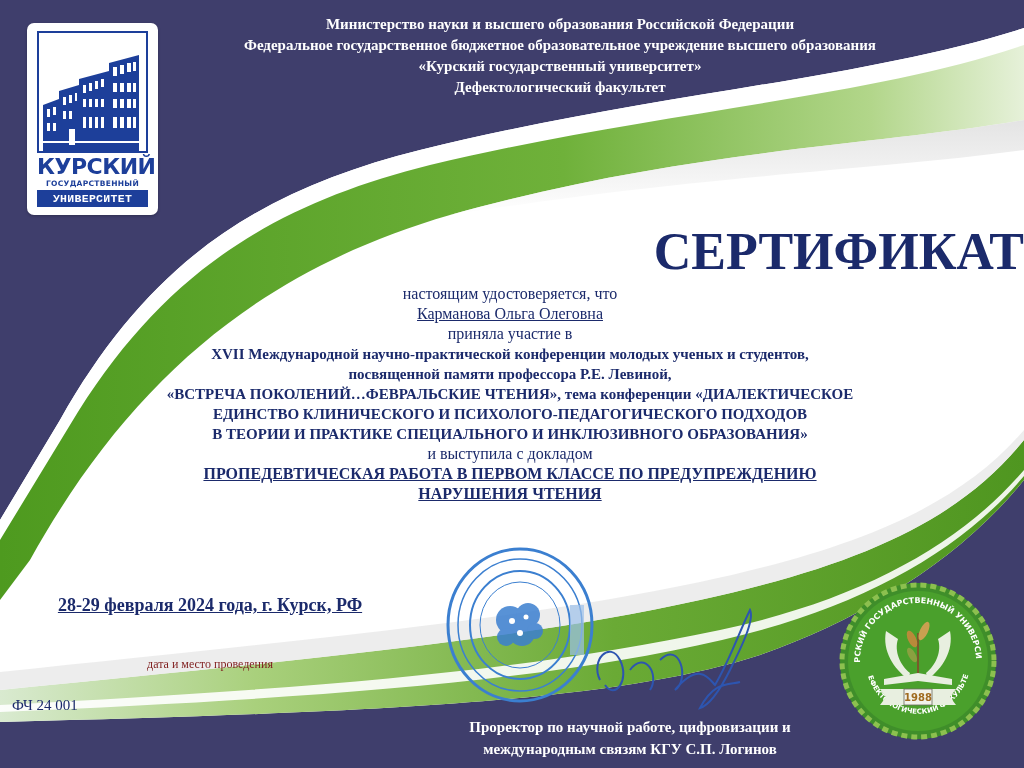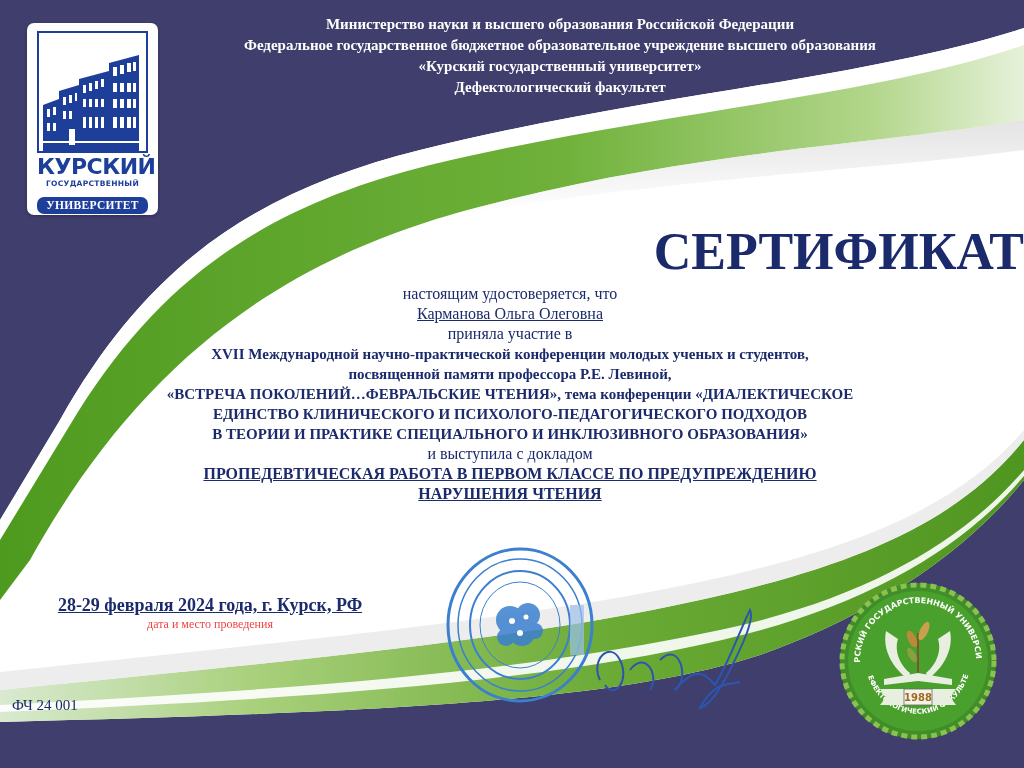--- a/index.html
+++ b/index.html
@@ -6,30 +6,30 @@
   html, body { width: 1024px; height: 768px; overflow: hidden; background: #ffffff; }
   .page { position: relative; width: 1024px; height: 768px; overflow: hidden; background: #ffffff; font-family: "Liberation Serif", "DejaVu Serif", serif; }
   .bg-svg { position: absolute; left: 0; top: 0; width: 1024px; height: 768px; }
   .header { position: absolute; top: 14px; left: 180px; width: 760px; text-align: center; color: #ffffff; font-weight: bold; font-size: 15px; line-height: 21px; }
   .header div { white-space: nowrap; }
   .logo-card { position: absolute; left: 27px; top: 23px; width: 131px; height: 192px; background: #ffffff; border-radius: 7px; box-shadow: 0 1px 3px rgba(0,0,0,0.25); }
   .logo-inner { position: absolute; left: 10px; top: 8px; width: 111px; height: 208px; }
   .logo-building { position: absolute; left: 0; top: 0; width: 111px; height: 122px; border: 2px solid #1d3f9a; background: #ffffff; }
   .logo-word1 { position: absolute; left: 0; top: 124px; width: 111px; text-align: center; font-family: "DejaVu Sans", sans-serif; font-weight: bold; color: #1d3f9a; font-size: 22px; letter-spacing: -0.5px; line-height: 24px; }
   .logo-word2 { position: absolute; left: 0; top: 148px; width: 111px; text-align: center; font-family: "DejaVu Sans", sans-serif; font-weight: bold; color: #1d3f9a; font-size: 7.5px; letter-spacing: 0.3px; line-height: 10px; }
-  .logo-word3 { position: absolute; left: 0; top: 166px; width: 111px; height: 17px; background: #1d3f9a; color: #ffffff; text-align: center; font-family: Liberation Serif, serif; font-weight: bold; font-size: 11.5px; line-height: 17px; letter-spacing: 0.3px; border-radius: 7px; }
+  .logo-word3 { position: absolute; left: 0; top: 159px; width: 111px; height: 17px; background: #1d3f9a; color: #ffffff; text-align: center; font-family: Liberation Mono, monospace; font-weight: bold; font-size: 11.5px; line-height: 17px; letter-spacing: 0.3px; }
   .title { position: absolute; top: 222px; left: 0; width: 1024px; text-align: right; color: #1b2a6b; font-weight: bold; font-size: 52px; line-height: 60px; }
   .body-block { position: absolute; top: 284px; left: 60px; width: 900px; text-align: center; color: #1b2a6b; }
   .line-plain { font-size: 16px; line-height: 20px; }
   .line-name { font-size: 16px; line-height: 20px; text-decoration: underline; }
   .line-bold { font-weight: bold; font-size: 15px; line-height: 20px; white-space: nowrap; }
   .line-report { font-weight: bold; font-size: 16px; line-height: 20px; text-decoration: underline; white-space: nowrap; }
   .date-block { position: absolute; left: 0; top: 594px; width: 420px; text-align: center; color: #1b2a6b; }
   .date-main { font-weight: bold; font-size: 18px; line-height: 22px; text-decoration: underline; }
-  .date-sub { font-size: 12px; line-height: 16px; color: #ef4444; }
+  .date-sub { font-size: 12px; line-height: 16px; color: #7f1d1d; margin-top: 40px; }
   .form-code { position: absolute; left: 12px; top: 697px; font-size: 15px; color: #1b2a6b; }
   .signatory { position: absolute; left: 420px; top: 716px; width: 420px; text-align: center; color: #ffffff; font-weight: bold; font-size: 15px; line-height: 22px; }
   .stamp { position: absolute; left: 440px; top: 545px; width: 160px; height: 160px; }
   .signature { position: absolute; left: 590px; top: 600px; width: 170px; height: 110px; }
   .emblem { position: absolute; left: 838px; top: 581px; width: 160px; height: 160px; }
 </style>
 </head>
 <body>
 
 <div class="page">
@@ -176,20 +176,24 @@
     </g>
     <rect x="130" y="60" width="14" height="50" fill="#9cc0ea" opacity="0.7"></rect>
   </svg>
 
   <svg class="signature" viewBox="0 0 170 110">
     <path d="M10,80 C0,60 20,40 30,60 C40,80 25,100 15,85 M40,70 C55,50 70,75 60,90 M70,60 C90,40 100,80 85,90 C110,60 120,80 125,85 C140,60 150,30 160,10 C165,20 150,50 140,70 C130,90 120,105 110,108 C125,80 140,85 150,82" fill="none" stroke="#2d55b0" stroke-width="2"></path>
   </svg>
 
   <div class="form-code">ФЧ 24 001</div>
 
+  <div class="signatory">
+    <div>Проректор по научной работе, цифровизации и</div>
+    <div>международным связям КГУ С.П. Логинов</div>
+  </div>
 
   <svg class="emblem" viewBox="0 0 160 160">
     <defs>
       <path id="ringTop" d="M22,80 A58,58 0 0,1 138,80"></path>
       <path id="ringBot" d="M30,95 A52,52 0 0,0 130,95"></path>
     </defs>
     <circle cx="80" cy="80" r="78" fill="#3f8e2a"></circle>
     <circle cx="80" cy="80" r="76" fill="none" stroke="#8cc04f" stroke-width="5" stroke-dasharray="6 4"></circle>
     <circle cx="80" cy="80" r="70" fill="#4aa02c"></circle>
     <text font-family="DejaVu Sans, sans-serif" font-size="8" fill="#ffffff" font-weight="bold"><textPath href="#ringTop" startOffset="50%" text-anchor="middle">КУРСКИЙ ГОСУДАРСТВЕННЫЙ УНИВЕРСИТЕТ</textPath></text>

